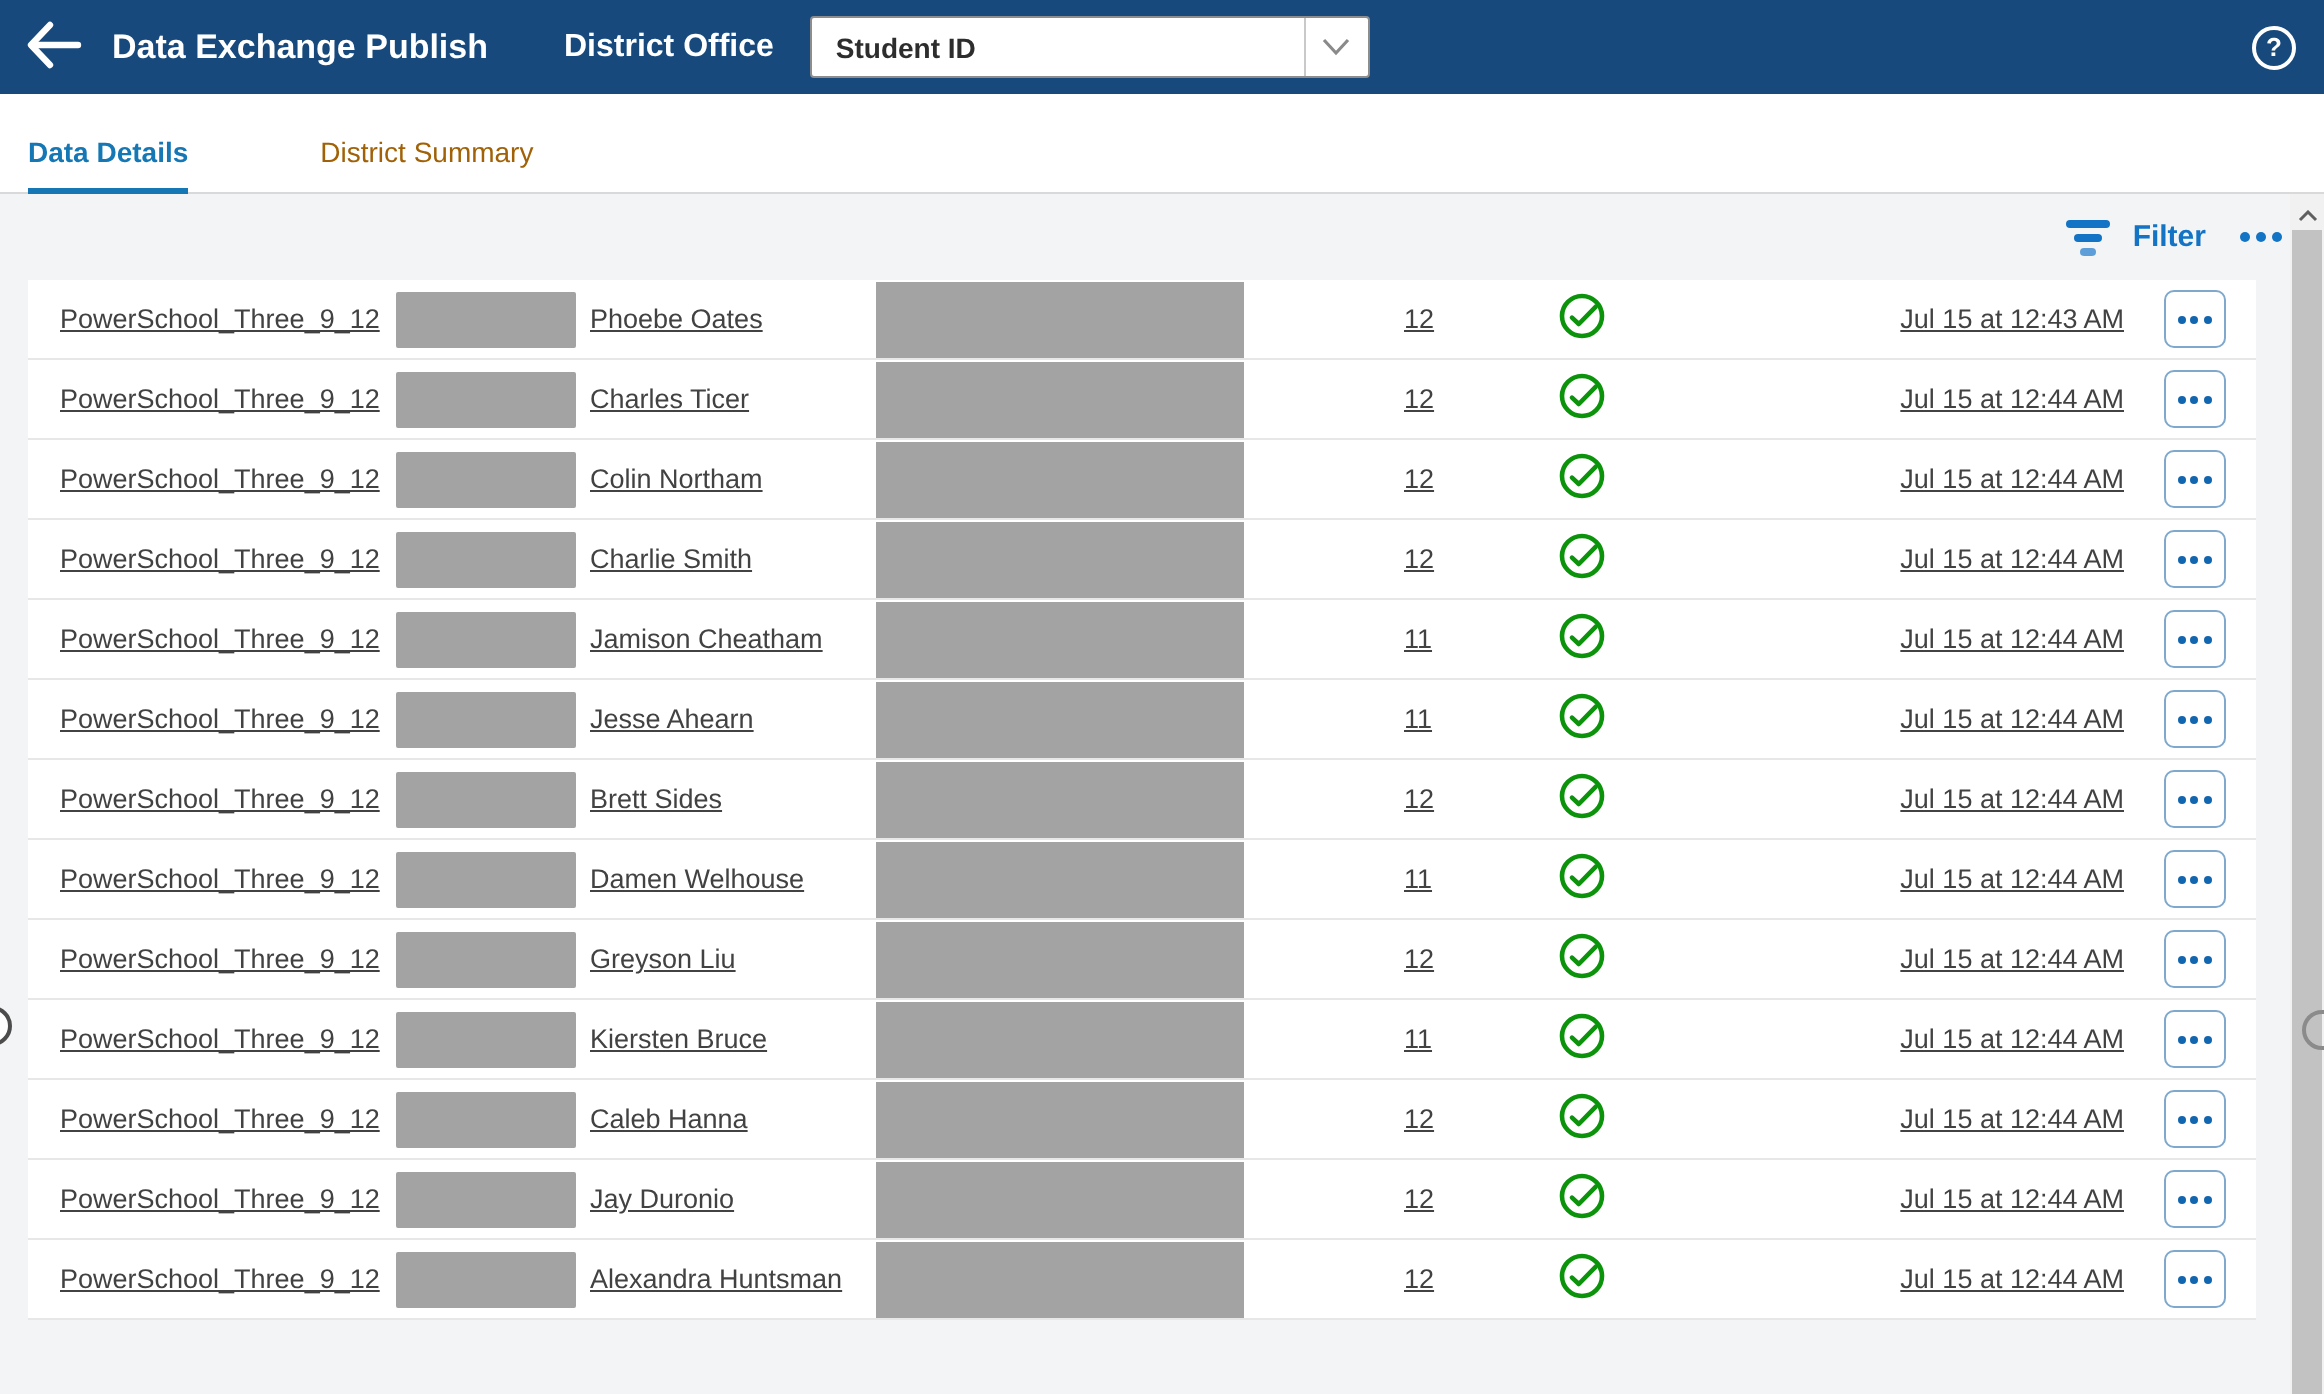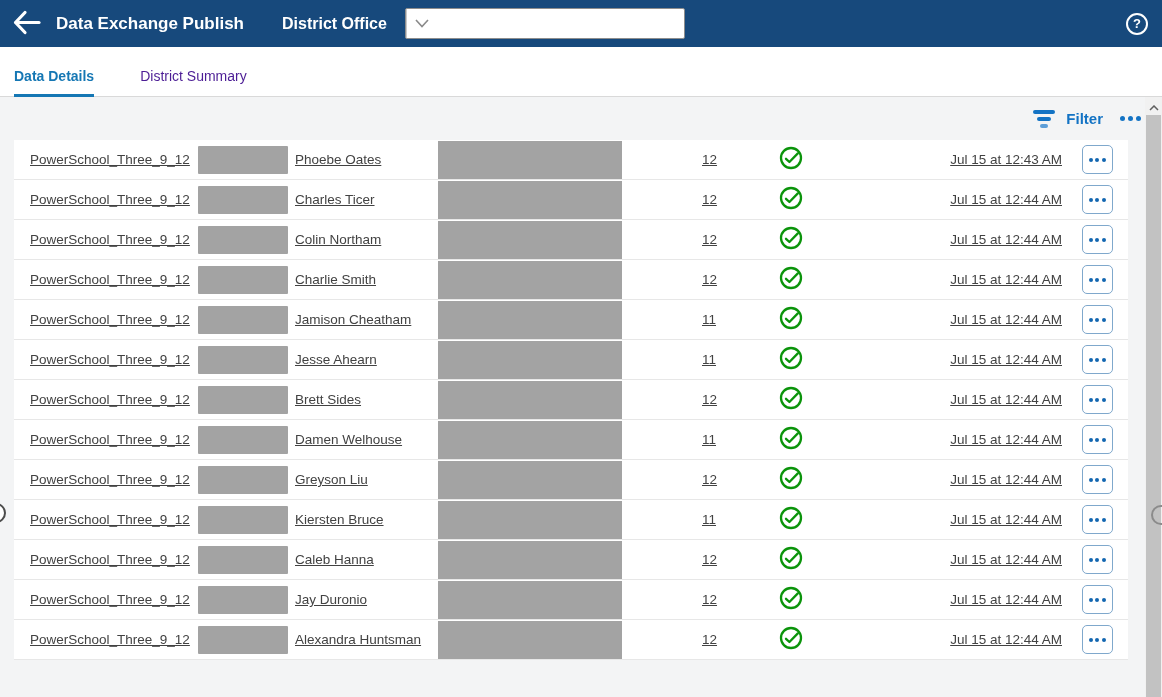--- a/index.html
+++ b/index.html
@@ -22,22 +22,22 @@
                     white-space:nowrap; overflow:hidden; }
   .dropdown-caret { width:32px; height:100%; border-left:1px solid #c9c9c9;
                     display:flex; align-items:center; justify-content:center; }
   .help-btn { margin-left:auto; margin-right:2px; width:22px; height:22px; border-radius:50%;
               border:2px solid #fff; background:transparent; color:#fff; font-weight:bold;
               font-size:13px; line-height:1; display:flex; align-items:center;
               justify-content:center; cursor:pointer; }
 
   
   .tabbar { height:50px; background:#fff; border-bottom:1px solid #d9d9d9;
-            display:flex; align-items:flex-end; padding:0 14px; gap:46px; }
-  .tab { padding:0 0 10px 0; font-size:14px; color:#4c1d95; border:none; background:none;
+            display:flex; align-items:flex-end; padding:0 14px; gap:66px; }
+  .tab { padding:0 0 10px 0; font-size:14px; color:#a16207; border:none; background:none;
          border-bottom:3px solid transparent; cursor:pointer; margin-bottom:-1px; }
   .tab.active { color:#1577b4; font-weight:bold; border-bottom-color:#1577b4; }
 
   
   .content { position:relative; height:600px; background:#f3f4f5; }
 
   .toolbar { height:43px; display:flex; align-items:center; justify-content:flex-end;
              padding-right:19px; gap:15px; }
   .filter-btn { display:flex; gap:11px; background:none; border:none;
                 color:#1373c4; font-size:15px; font-weight:bold; cursor:pointer; }
@@ -98,20 +98,21 @@
       <span>
         <svg width="29" height="27" viewBox="0 0 29 27" fill="none">
           <path d="M13 3.5 L3.5 13.5 L13 23.5" stroke="#ffffff" stroke-width="3.2" stroke-linecap="round" stroke-linejoin="round"></path>
           <path d="M4 13.5 H27" stroke="#ffffff" stroke-width="3.2" stroke-linecap="round"></path>
         </svg>
       </span>
     </button>
     <div class="topbar-title">Data Exchange Publish</div>
     <div class="topbar-context">District Office</div>
     <div class="dropdown">
+      <div class="dropdown-value">Student ID</div>
       <div class="dropdown-caret">
         <svg width="14" height="9" viewBox="0 0 14 9" fill="none">
           <path d="M1 1 L7 7.5 L13 1" stroke="#8a8a8a" stroke-width="1.6"></path>
         </svg>
       </div>
     </div>
     <button class="help-btn">
       <span>?</span>
     </button>
   </header>

